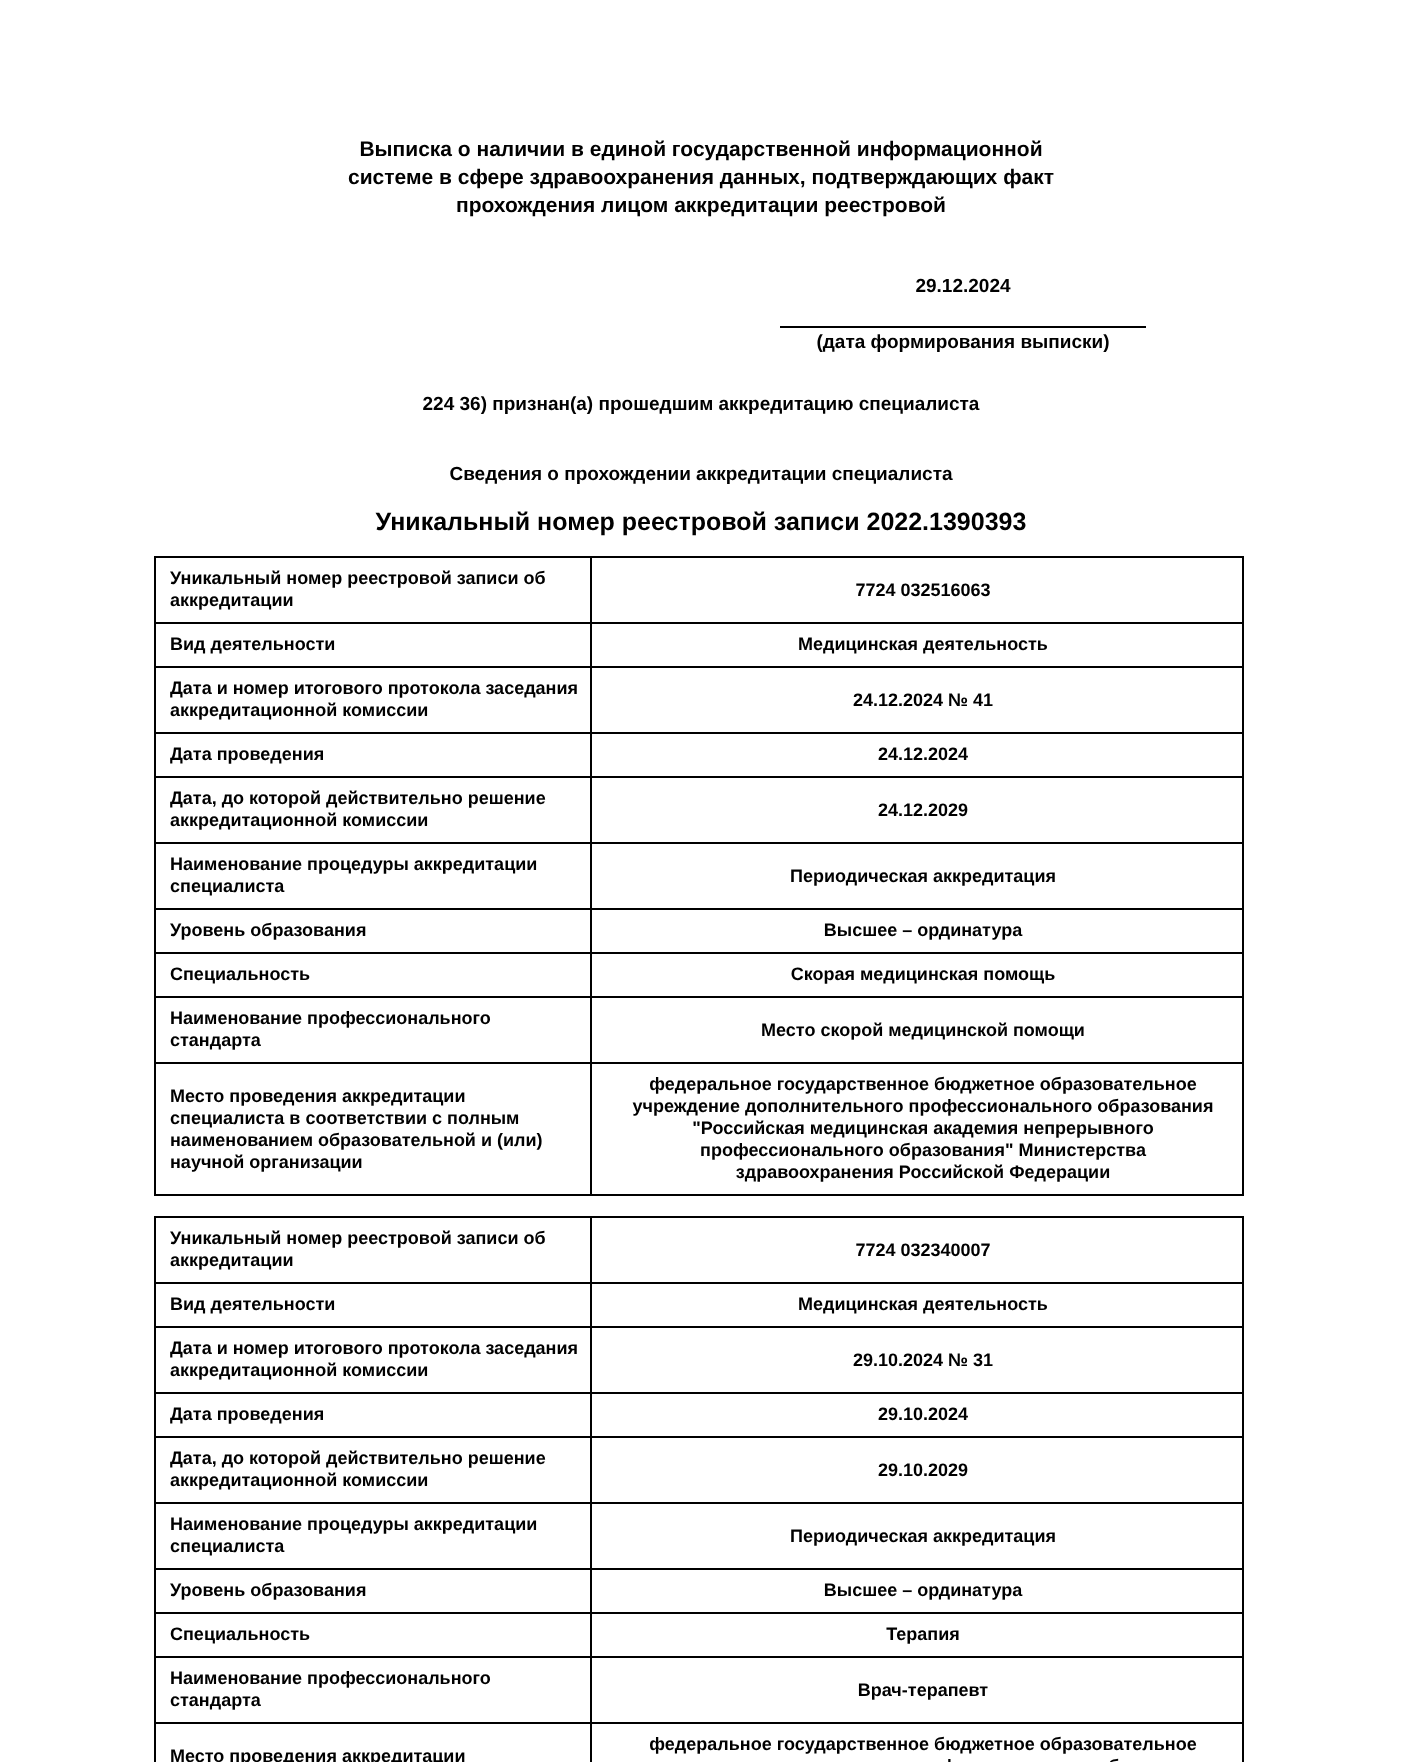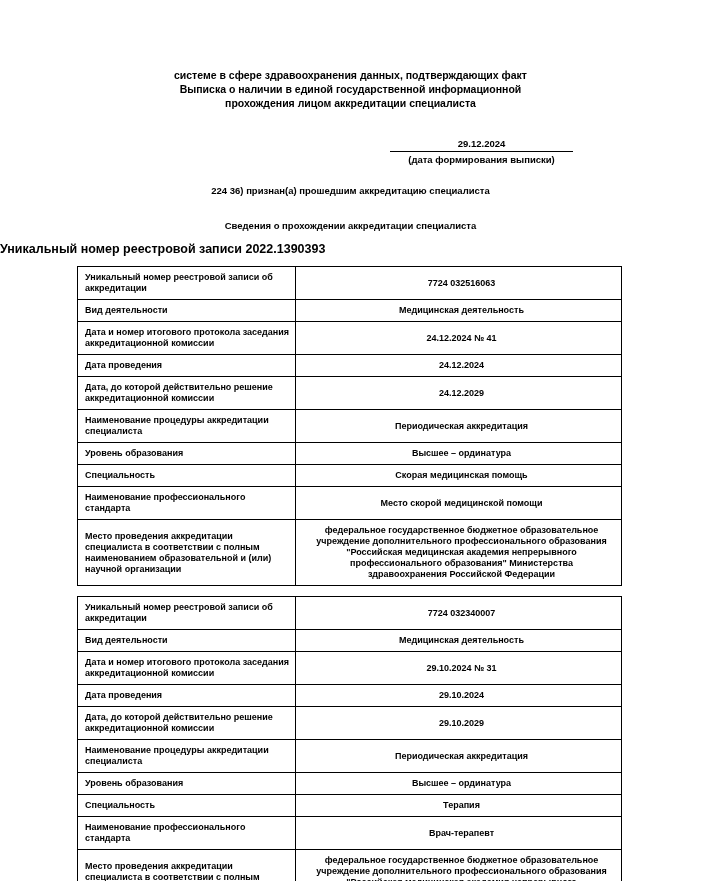--- a/index.html
+++ b/index.html
@@ -23,40 +23,41 @@
   .date-block {
     margin-top: 28px;
     margin-left: 390px;
     width: 183px;
     text-align: center;
     font-size: 9.5px;
   }
   .date-value {
     display: block;
     border-bottom: 1.5px solid #000;
-    padding-bottom: 2px;
+    padding-bottom: 14px;
   }
   .date-caption {
     display: block;
     padding-top: 2px;
   }
   .intro {
     margin: 19px auto 0 auto;
     max-width: 560px;
     text-align: center;
     font-size: 9.5px;
     line-height: 13px;
   }
   .section-heading {
     margin-top: 23px;
     text-align: center;
     font-size: 9.5px;
   }
   .registry-heading {
     margin-top: 11px;
+    text-align: center;
     font-size: 12.5px;
   }
   .tbl {
     width: 545px;
     margin-left: 77px;
     border-collapse: collapse;
     table-layout: fixed;
   }
   .tbl-first { margin-top: 10px; }
   .tbl-second { margin-top: 10px; }
@@ -77,23 +78,23 @@
     padding: 5px 8px 5px 14px;
     text-align: center;
   }
 </style>
 </head>
 <body>
 
 <div class="page">
 
   <div class="doc-title">
+    <div>Выписка о наличии в единой государственной информационной</div>
     <div>системе в сфере здравоохранения данных, подтверждающих факт</div>
-    <div>Выписка о наличии в единой государственной информационной</div>
-    <div>прохождения лицом аккредитации специалиста</div>
+    <div>прохождения лицом аккредитации реестровой</div>
   </div>
 
   <div class="date-block">
     <span class="date-value">29.12.2024</span>
     <span class="date-caption">(дата формирования выписки)</span>
   </div>
 
   <div class="intro">
     <div>224 36) признан(а) прошедшим аккредитацию специалиста</div>
   </div>

